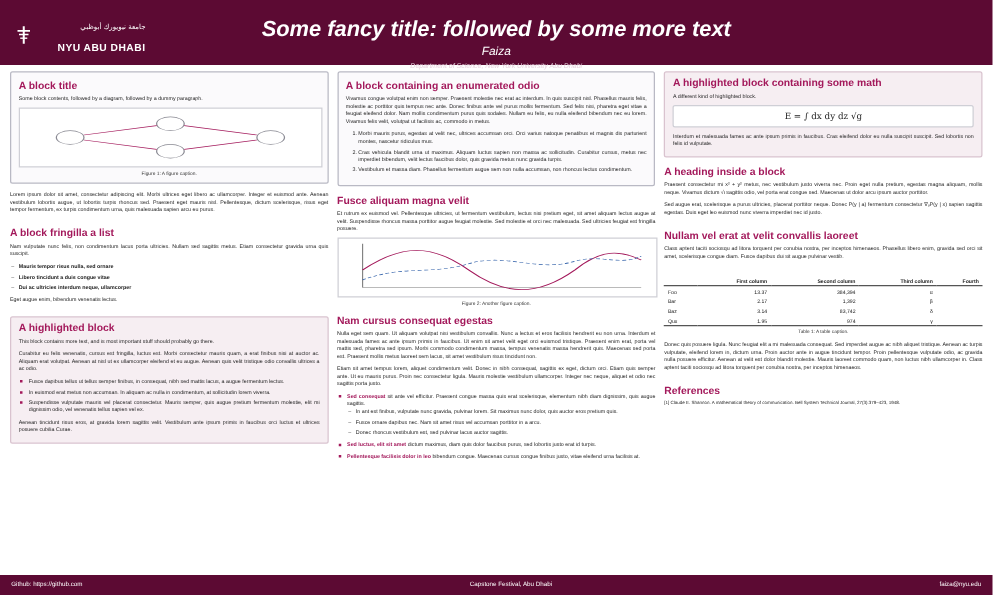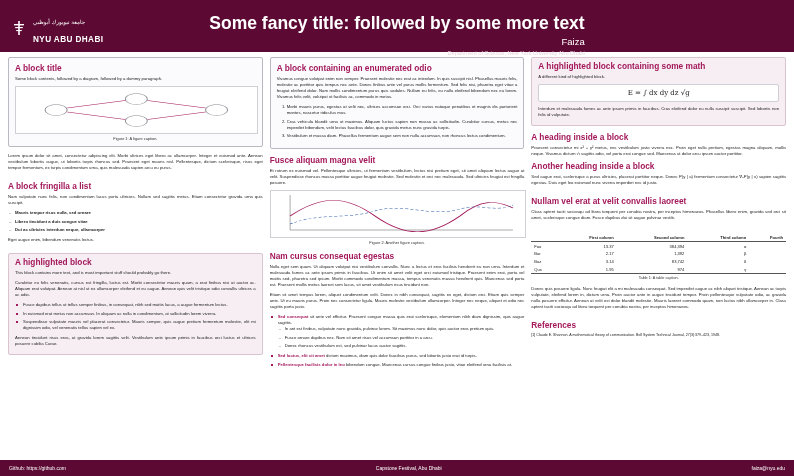--- a/index.html
+++ b/index.html
@@ -10,31 +10,31 @@
     color:#222;
   }
   .poster{position:relative;width:794px;height:476px;box-sizing:border-box;}
 
   
   .header{
     position:relative;height:52px;background:#5c0a33;color:#fff;
     display:flex;align-items:center;justify-content:center;
   }
   .logo{
-    position:absolute;left:10px;top:10px;display:flex;align-items:center;gap:5px;
+    position:absolute;left:10px;top:10px;display:flex;align-items:center;gap:18px;text-align:right;
   }
   .logo-mark{
     width:18px;height:18px;position:relative;
   }
   .logo-arabic{
     font-family:"DejaVu Sans", sans-serif;font-size:5.6px;letter-spacing:.2px;color:#fff;
     line-height:7px;
   }
   .logo-en{font-size:8.2px;font-weight:bold;letter-spacing:.4px;color:#fff;}
-  .title-wrap{text-align:right;margin-top:16px;}
+  .title-wrap{text-align:center;margin-top:16px;font-style:italic;}
   .ptitle{font-size:17.5px;font-weight:bold;line-height:20px;}
   .pauthor{font-size:9.5px;margin-top:3px;}
   .paffil{font-size:5.6px;margin-top:3px;color:#e7d3de;}
 
   
   .content{
     position:absolute;top:52px;left:0;right:0;bottom:16px;
     padding:5px 8px 0 8px;box-sizing:border-box;
     display:flex;gap:7px;
   }
@@ -266,21 +266,20 @@
         <div class="txt">
             <p>Interdum et malesuada fames ac ante ipsum primis in faucibus. Cras eleifend dolor eu nulla suscipit suscipit. Sed lobortis non felis id vulputate.</p>
           </div>
       </div>
 
       <div class="blk">
         <div class="blk-h">A heading inside a block</div>
         <div class="txt">
             <p>Praesent consectetur mi x² + y² metus, nec vestibulum justo viverra nec. Proin eget nulla pretium, egestas magna aliquam, mollis neque. Vivamus dictum √ι sagittis odio, vel porta erat congue sed. Maecenas ut dolor arcu ipsum auctor porttitor.</p>
           </div>
-        <div class="blk-h">Another heading inside a block</div>
         <div class="txt">
             <p>Sed augue erat, scelerisque a purus ultricies, placerat porttitor neque. Donec P(y | a) fermentum consectetur ∇ᵤP(y | x) sapien sagittis egestas. Duis eget leo euismod nunc viverra imperdiet nec id justo.</p>
           </div>
       </div>
 
       <div class="blk">
         <div class="blk-h">Nullam vel erat at velit convallis laoreet</div>
         <div class="txt">
             <p>Class aptent taciti sociosqu ad litora torquent per conubia nostra, per inceptos himenaeos. Phasellus libero enim, gravida sed orci sit amet, scelerisque congue diam. Fusce dapibus dui sit augue pulvinar vestib.</p>
           </div>

